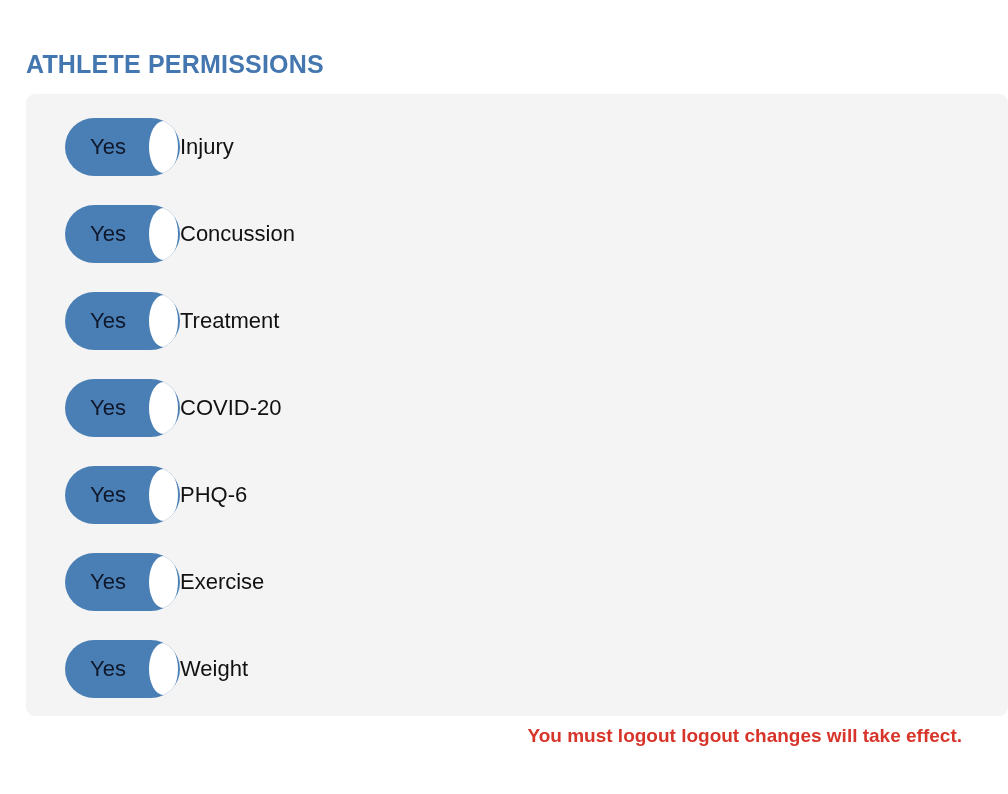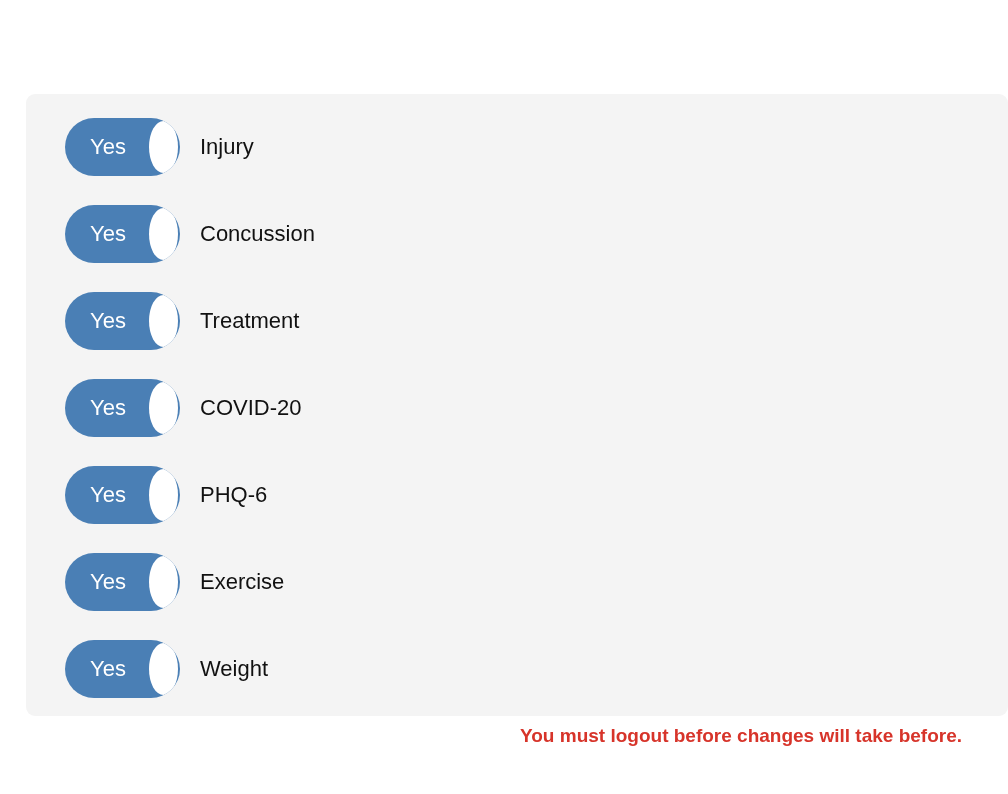--- a/index.html
+++ b/index.html
@@ -80,40 +80,39 @@
 
   .toggle-text {
     position: absolute;
     left: 0;
     top: 0;
     width: 86px;
     height: 58px;
     display: flex;
     align-items: center;
     justify-content: center;
-    color: #ffffff;
+    color: #0f172a;
     font-size: 22px;
     line-height: 24px;
     font-weight: normal;
     user-select: none;
   }
 
   .toggle-knob {
     position: absolute;
     top: 3px;
     left: 84px;
     width: 29px;
     height: 52px;
     border-radius: 50%;
     background: #ffffff;
   }
 
   
   .permission-label {
-    margin-left: 20px;
     font-size: 22px;
     line-height: 26px;
     color: #111111;
     white-space: nowrap;
     user-select: none;
   }
 
   
   .logout-note {
     position: absolute;
@@ -126,20 +125,21 @@
     color: #d7342a;
     line-height: 24px;
     white-space: nowrap;
   }
 </style>
 </head>
 <body>
 
 <div class="page">
 
+  <h1 class="page-title">ATHLETE PERMISSIONS</h1>
 
   <section class="permissions-card">
     <ul class="permission-list" id="permission-list">
         <li class="permission-row">
           <div class="toggle">
             <span class="toggle-text">Yes</span>
             <span class="toggle-knob"></span>
           </div>
           <span class="permission-label">Injury</span>
         </li>
@@ -181,15 +181,15 @@
         <li class="permission-row">
           <div class="toggle">
             <span class="toggle-text">Yes</span>
             <span class="toggle-knob"></span>
           </div>
           <span class="permission-label">Weight</span>
         </li>
       </ul>
   </section>
 
-  <div class="logout-note">You must logout before changes will take before.</div>
+  <div class="logout-note">You must logout logout changes will take effect.</div>
 
 </div>
 
 </body></html>

